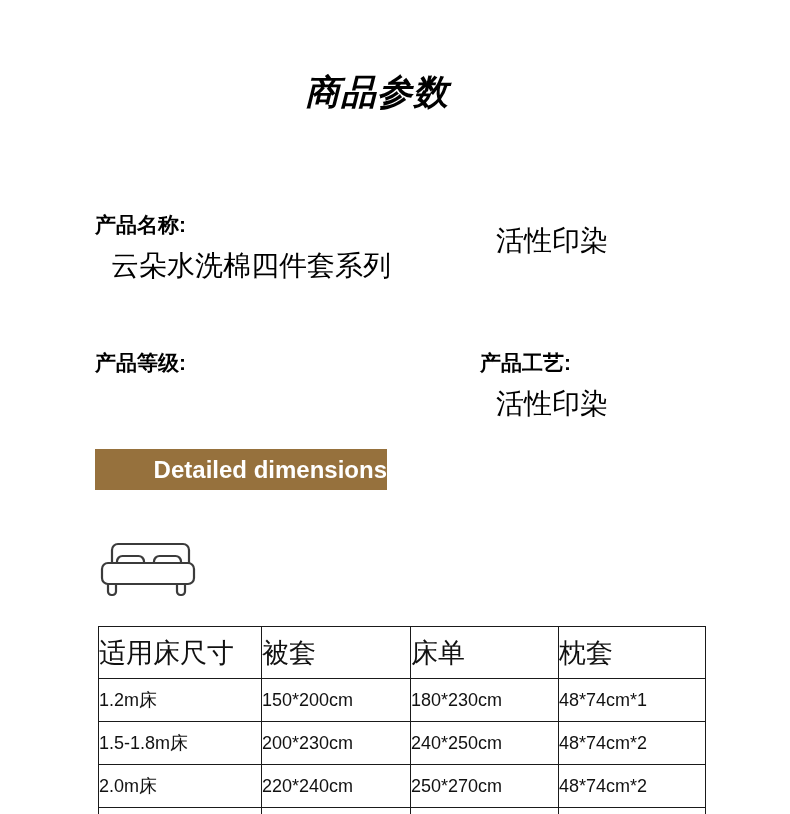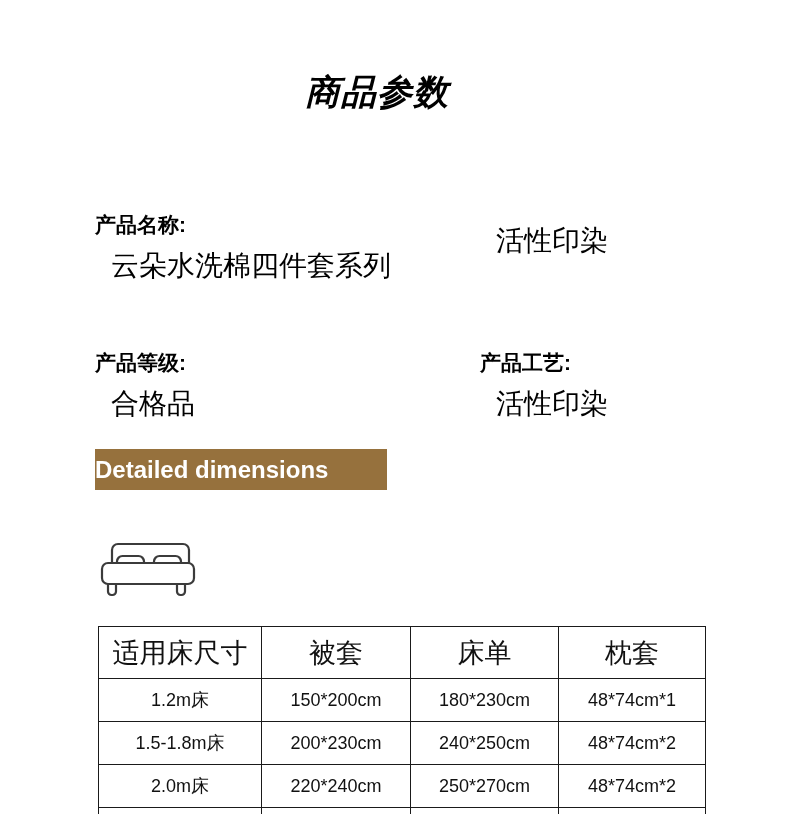--- a/index.html
+++ b/index.html
@@ -55,21 +55,21 @@
   .dim-banner {
     position: absolute;
     left: 95px;
     top: 449px;
     width: 292px;
     height: 41px;
     background: #96713D;
     color: #ffffff;
     display: flex;
     align-items: center;
-    justify-content: flex-start;
+    justify-content: flex-end;
     font-size: 24px;
     font-weight: bold;
   }
 
   
   .bed-icon-wrap {
     position: absolute;
     left: 100px;
     top: 536px;
     width: 100px;
@@ -81,21 +81,21 @@
   .size-table {
     position: absolute;
     left: 98px;
     top: 626px;
     width: 607px;
     border-collapse: collapse;
     table-layout: fixed;
   }
   .size-table th, .size-table td {
     border: 1.5px solid #1a1a1a;
-    text-align: center;
+    text-align: left;
     vertical-align: middle;
     padding: 0;
     overflow: hidden;
   }
   .size-table th {
     height: 51px;
     font-size: 27px;
     font-weight: normal;
     color: #111111;
   }
@@ -116,21 +116,20 @@
   <section class="specs">
     <div class="spec-item">
       <p class="spec-label">产品名称:</p>
       <p class="spec-value">云朵水洗棉四件套系列</p>
     </div>
     <div class="spec-item">
       <p class="spec-value">活性印染</p>
     </div>
     <div class="spec-item">
       <p class="spec-label">产品等级:</p>
-      <p class="spec-value">合格品</p>
     </div>
     <div class="spec-item">
       <p class="spec-label">产品工艺:</p>
       <p class="spec-value">活性印染</p>
     </div>
   </section>
 
   <div class="dim-banner">
     <span>Detailed dimensions</span>
   </div>

